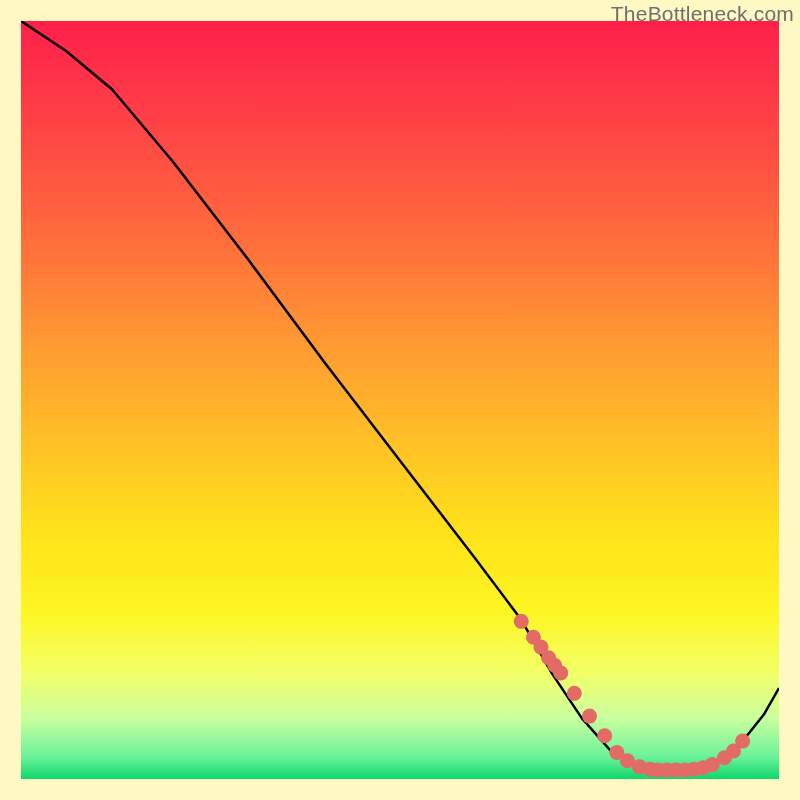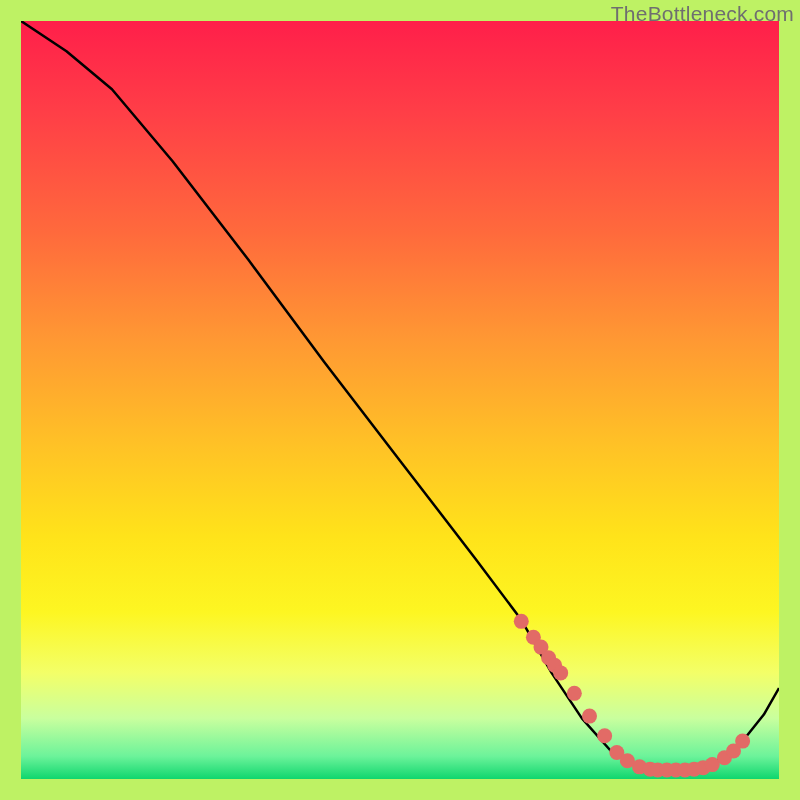--- a/index.html
+++ b/index.html
@@ -8,21 +8,21 @@
     width: 800px;
     height: 800px;
     background: #000;
     font-family: Arial, Helvetica, sans-serif;
     overflow: hidden;
   }
   .stage {
     position: relative;
     width: 800px;
     height: 800px;
-    background: #bef264;
+    background: #fef9c3;
   }
   .plot-area {
     position: absolute;
     left: 21px;
     top: 21px;
     width: 758px;
     height: 758px;
     
     background: linear-gradient(
       to bottom,

